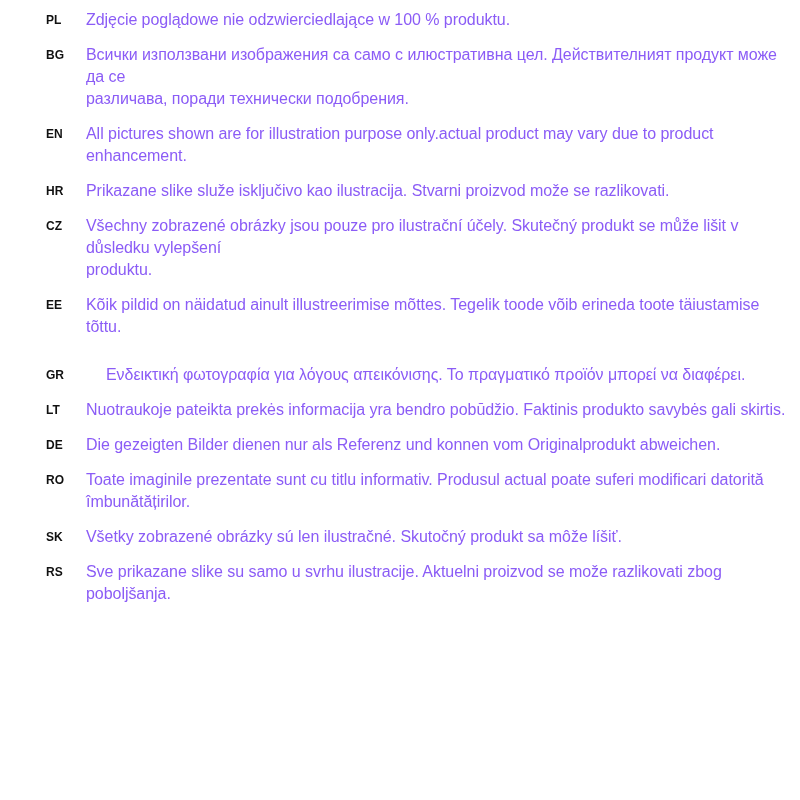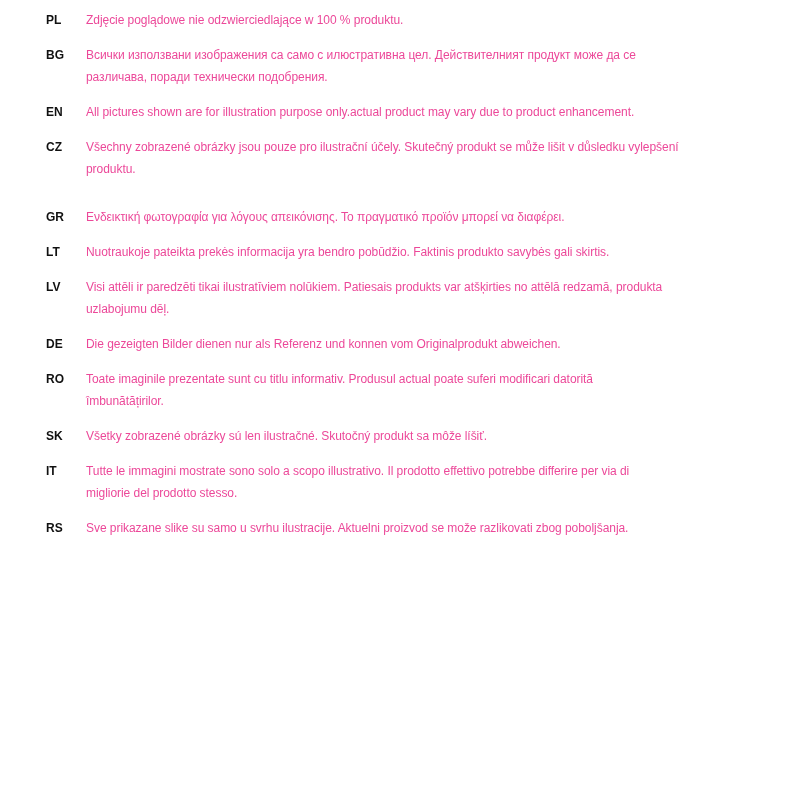--- a/index.html
+++ b/index.html
@@ -19,34 +19,35 @@
     color: #1a1a1a;
     background: #ffffff;
   }
   .row {
     display: flex;
     align-items: flex-start;
     margin-bottom: 13px;
   }
   .row.section-gap {
     margin-top: 26px;
+    gap: 20px;
   }
   .code {
     flex: 0 0 40px;
     font-size: 12px;
     font-weight: 700;
     line-height: 22px;
     color: #111111;
   }
   .text {
     flex: 1 1 auto;
-    font-size: 12px;
+    font-size: 16px;
     line-height: 22px;
     white-space: pre-line;
-    color: #ec4899;
+    color: #8b5cf6;
     letter-spacing: -0.05px;
   }
 </style>
 </head>
 <body>
 
 <div class="page">
 
   <div class="row">
     <span class="code">PL</span>
@@ -57,43 +58,46 @@
     <span class="code">BG</span>
     <span class="text">Всички използвани изображения са само с илюстративна цел. Действителният продукт може да се
 различава, поради технически подобрения.</span>
   </div>
 
   <div class="row">
     <span class="code">EN</span>
     <span class="text">All pictures shown are for illustration purpose only.actual product may vary due to product enhancement.</span>
   </div>
 
+  <div class="row">
+    <span class="code">HR</span>
+    <span class="text">Prikazane slike služe isključivo kao ilustracija. Stvarni proizvod može se razlikovati.</span>
+  </div>
 
   <div class="row">
     <span class="code">CZ</span>
     <span class="text">Všechny zobrazené obrázky jsou pouze pro ilustrační účely. Skutečný produkt se může lišit v důsledku vylepšení
 produktu.</span>
   </div>
 
+  <div class="row">
+    <span class="code">EE</span>
+    <span class="text">Kõik pildid on näidatud ainult illustreerimise mõttes. Tegelik toode võib erineda toote täiustamise tõttu.</span>
+  </div>
 
   <div class="row section-gap">
     <span class="code">GR</span>
     <span class="text">Ενδεικτική φωτογραφία για λόγους απεικόνισης. Το πραγματικό προϊόν μπορεί να διαφέρει.</span>
   </div>
 
   <div class="row">
     <span class="code">LT</span>
     <span class="text">Nuotraukoje pateikta prekės informacija yra bendro pobūdžio. Faktinis produkto savybės gali skirtis.</span>
   </div>
 
-  <div class="row">
-    <span class="code">LV</span>
-    <span class="text">Visi attēli ir paredzēti tikai ilustratīviem nolūkiem. Patiesais produkts var atšķirties no attēlā redzamā, produkta
-uzlabojumu dēļ.</span>
-  </div>
 
 
   <div class="row">
     <span class="code">DE</span>
     <span class="text">Die gezeigten Bilder dienen nur als Referenz und konnen vom Originalprodukt abweichen.</span>
   </div>
 
 
   <div class="row">
     <span class="code">RO</span>
@@ -102,24 +106,19 @@
   </div>
 
   <div class="row">
     <span class="code">SK</span>
     <span class="text">Všetky zobrazené obrázky sú len ilustračné. Skutočný produkt sa môže líšiť.</span>
   </div>
 
 
 
 
-  <div class="row">
-    <span class="code">IT</span>
-    <span class="text">Tutte le immagini mostrate sono solo a scopo illustrativo. Il prodotto effettivo potrebbe differire per via di
-migliorie del prodotto stesso.</span>
-  </div>
 
   <div class="row">
     <span class="code">RS</span>
     <span class="text">Sve prikazane slike su samo u svrhu ilustracije. Aktuelni proizvod se može  razlikovati zbog poboljšanja.</span>
   </div>
 
 </div>
 
 </body></html>

